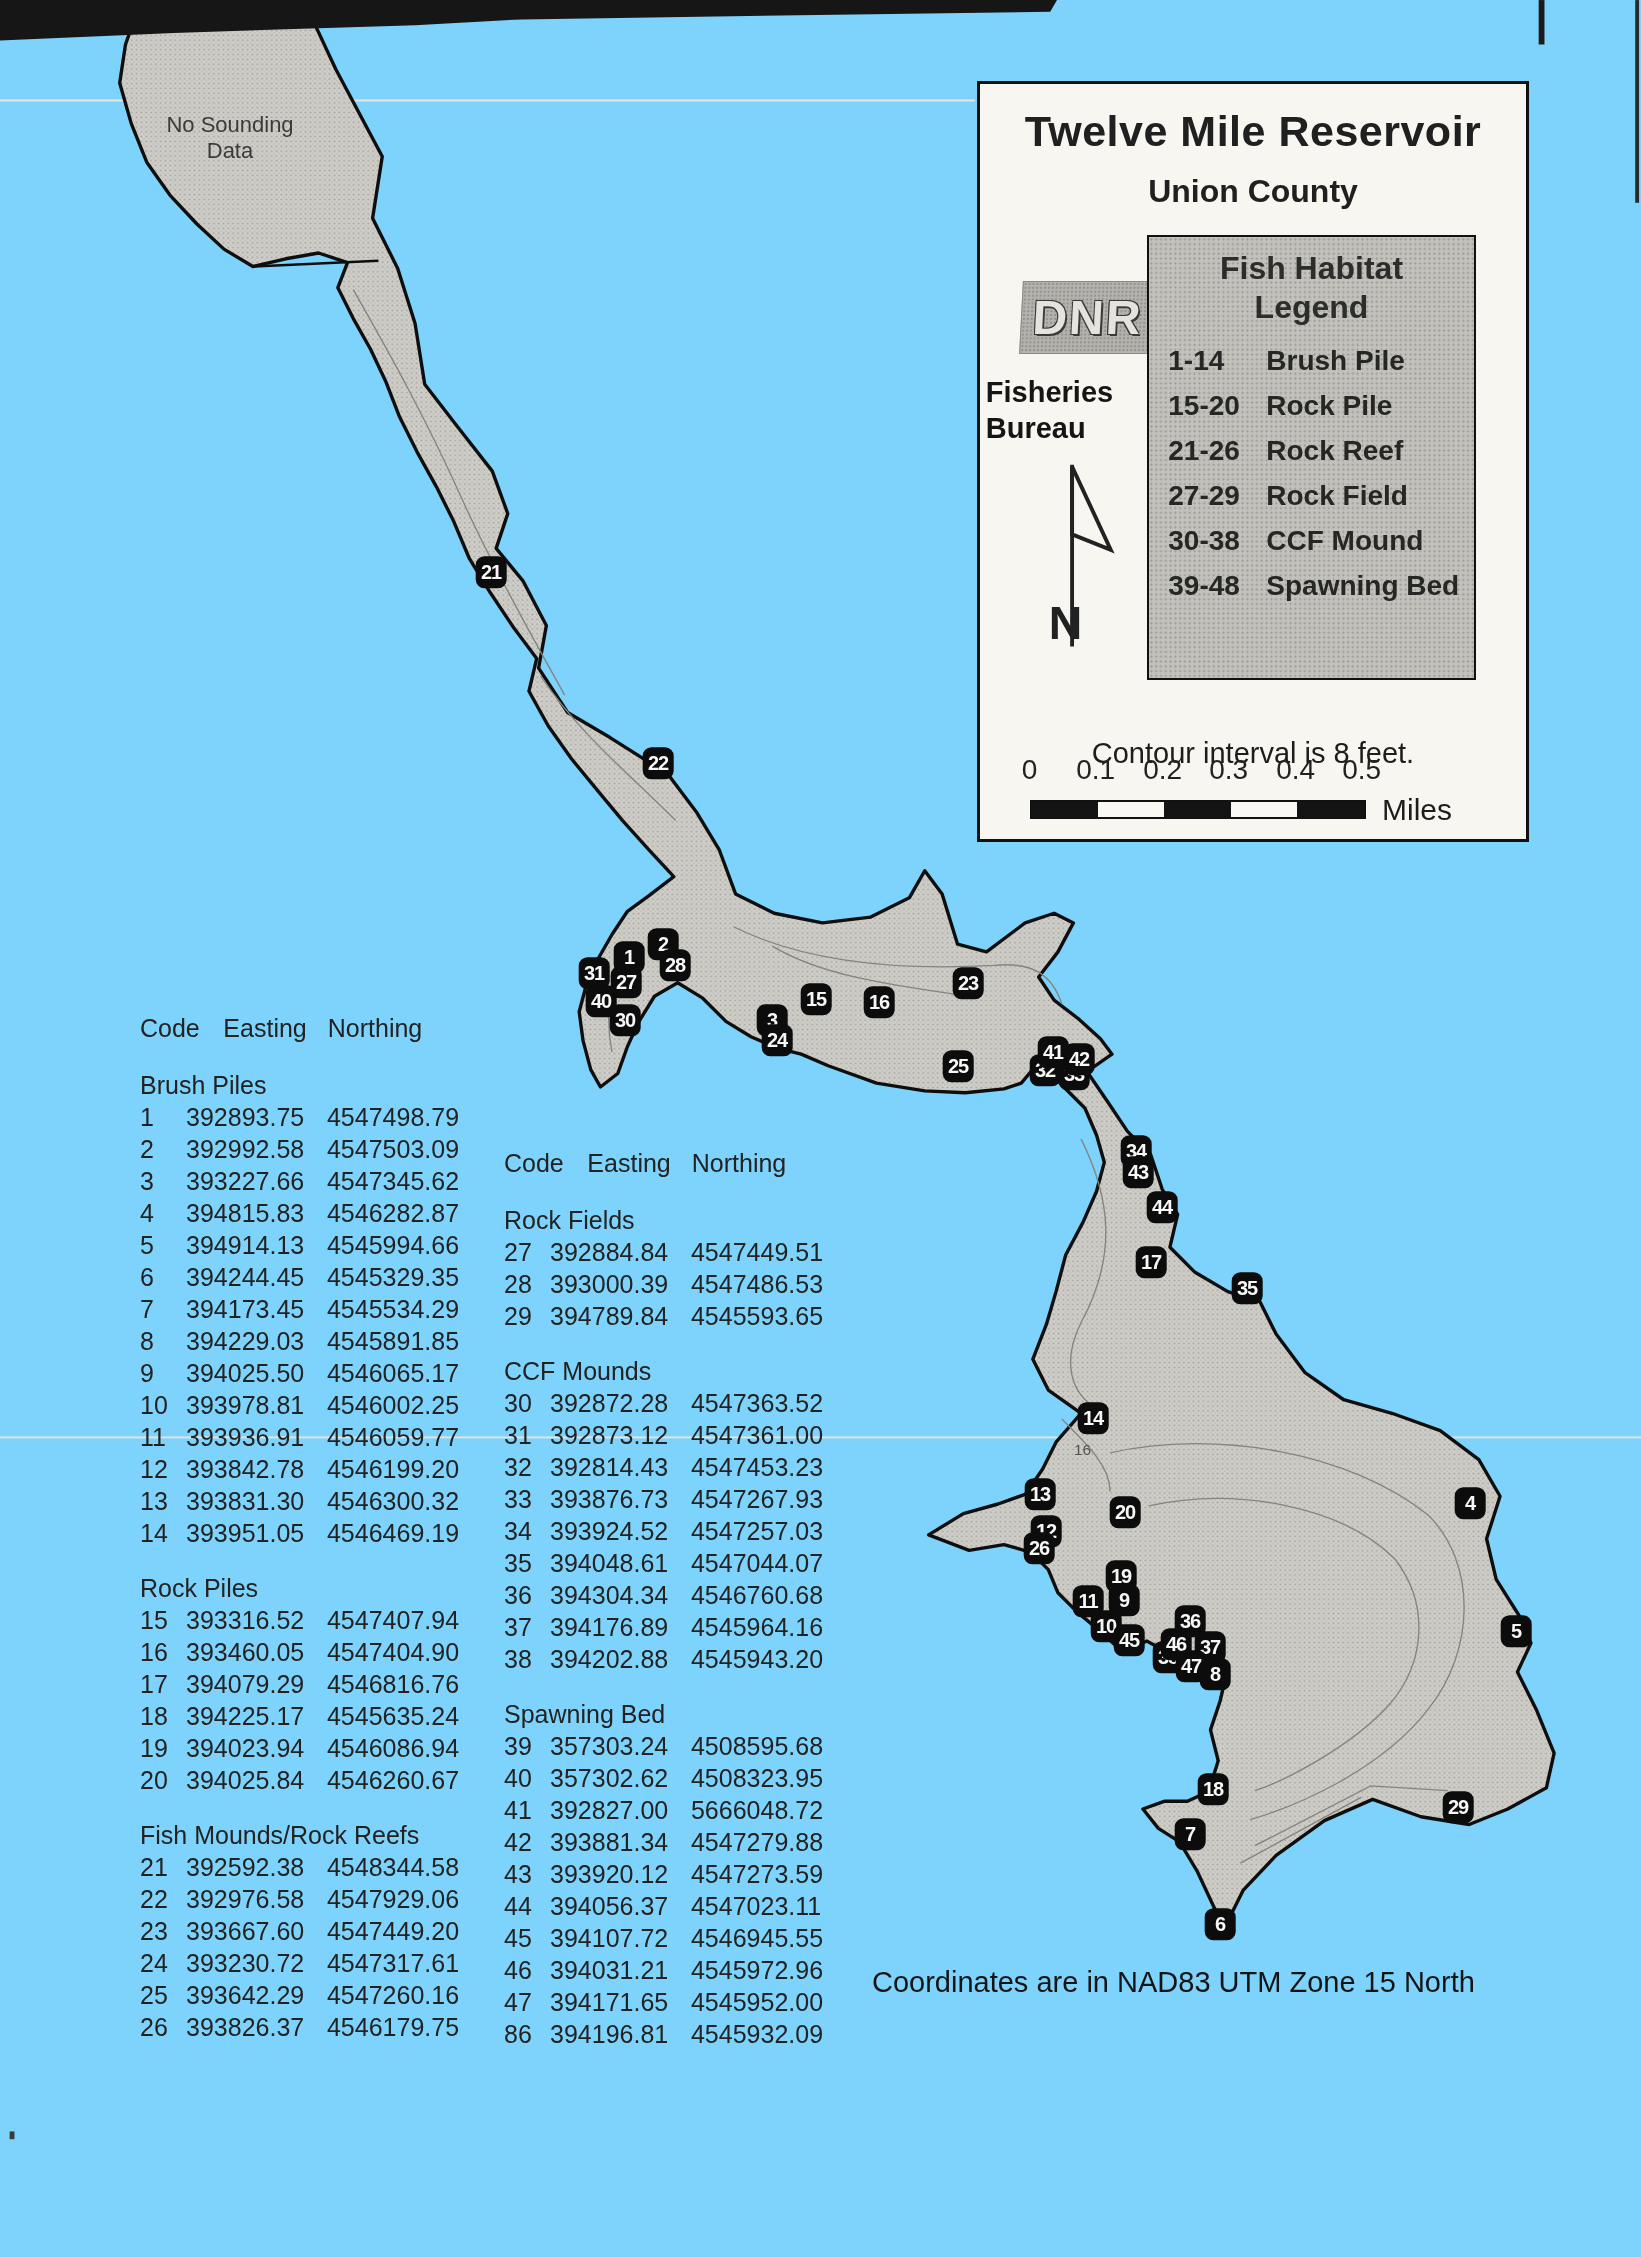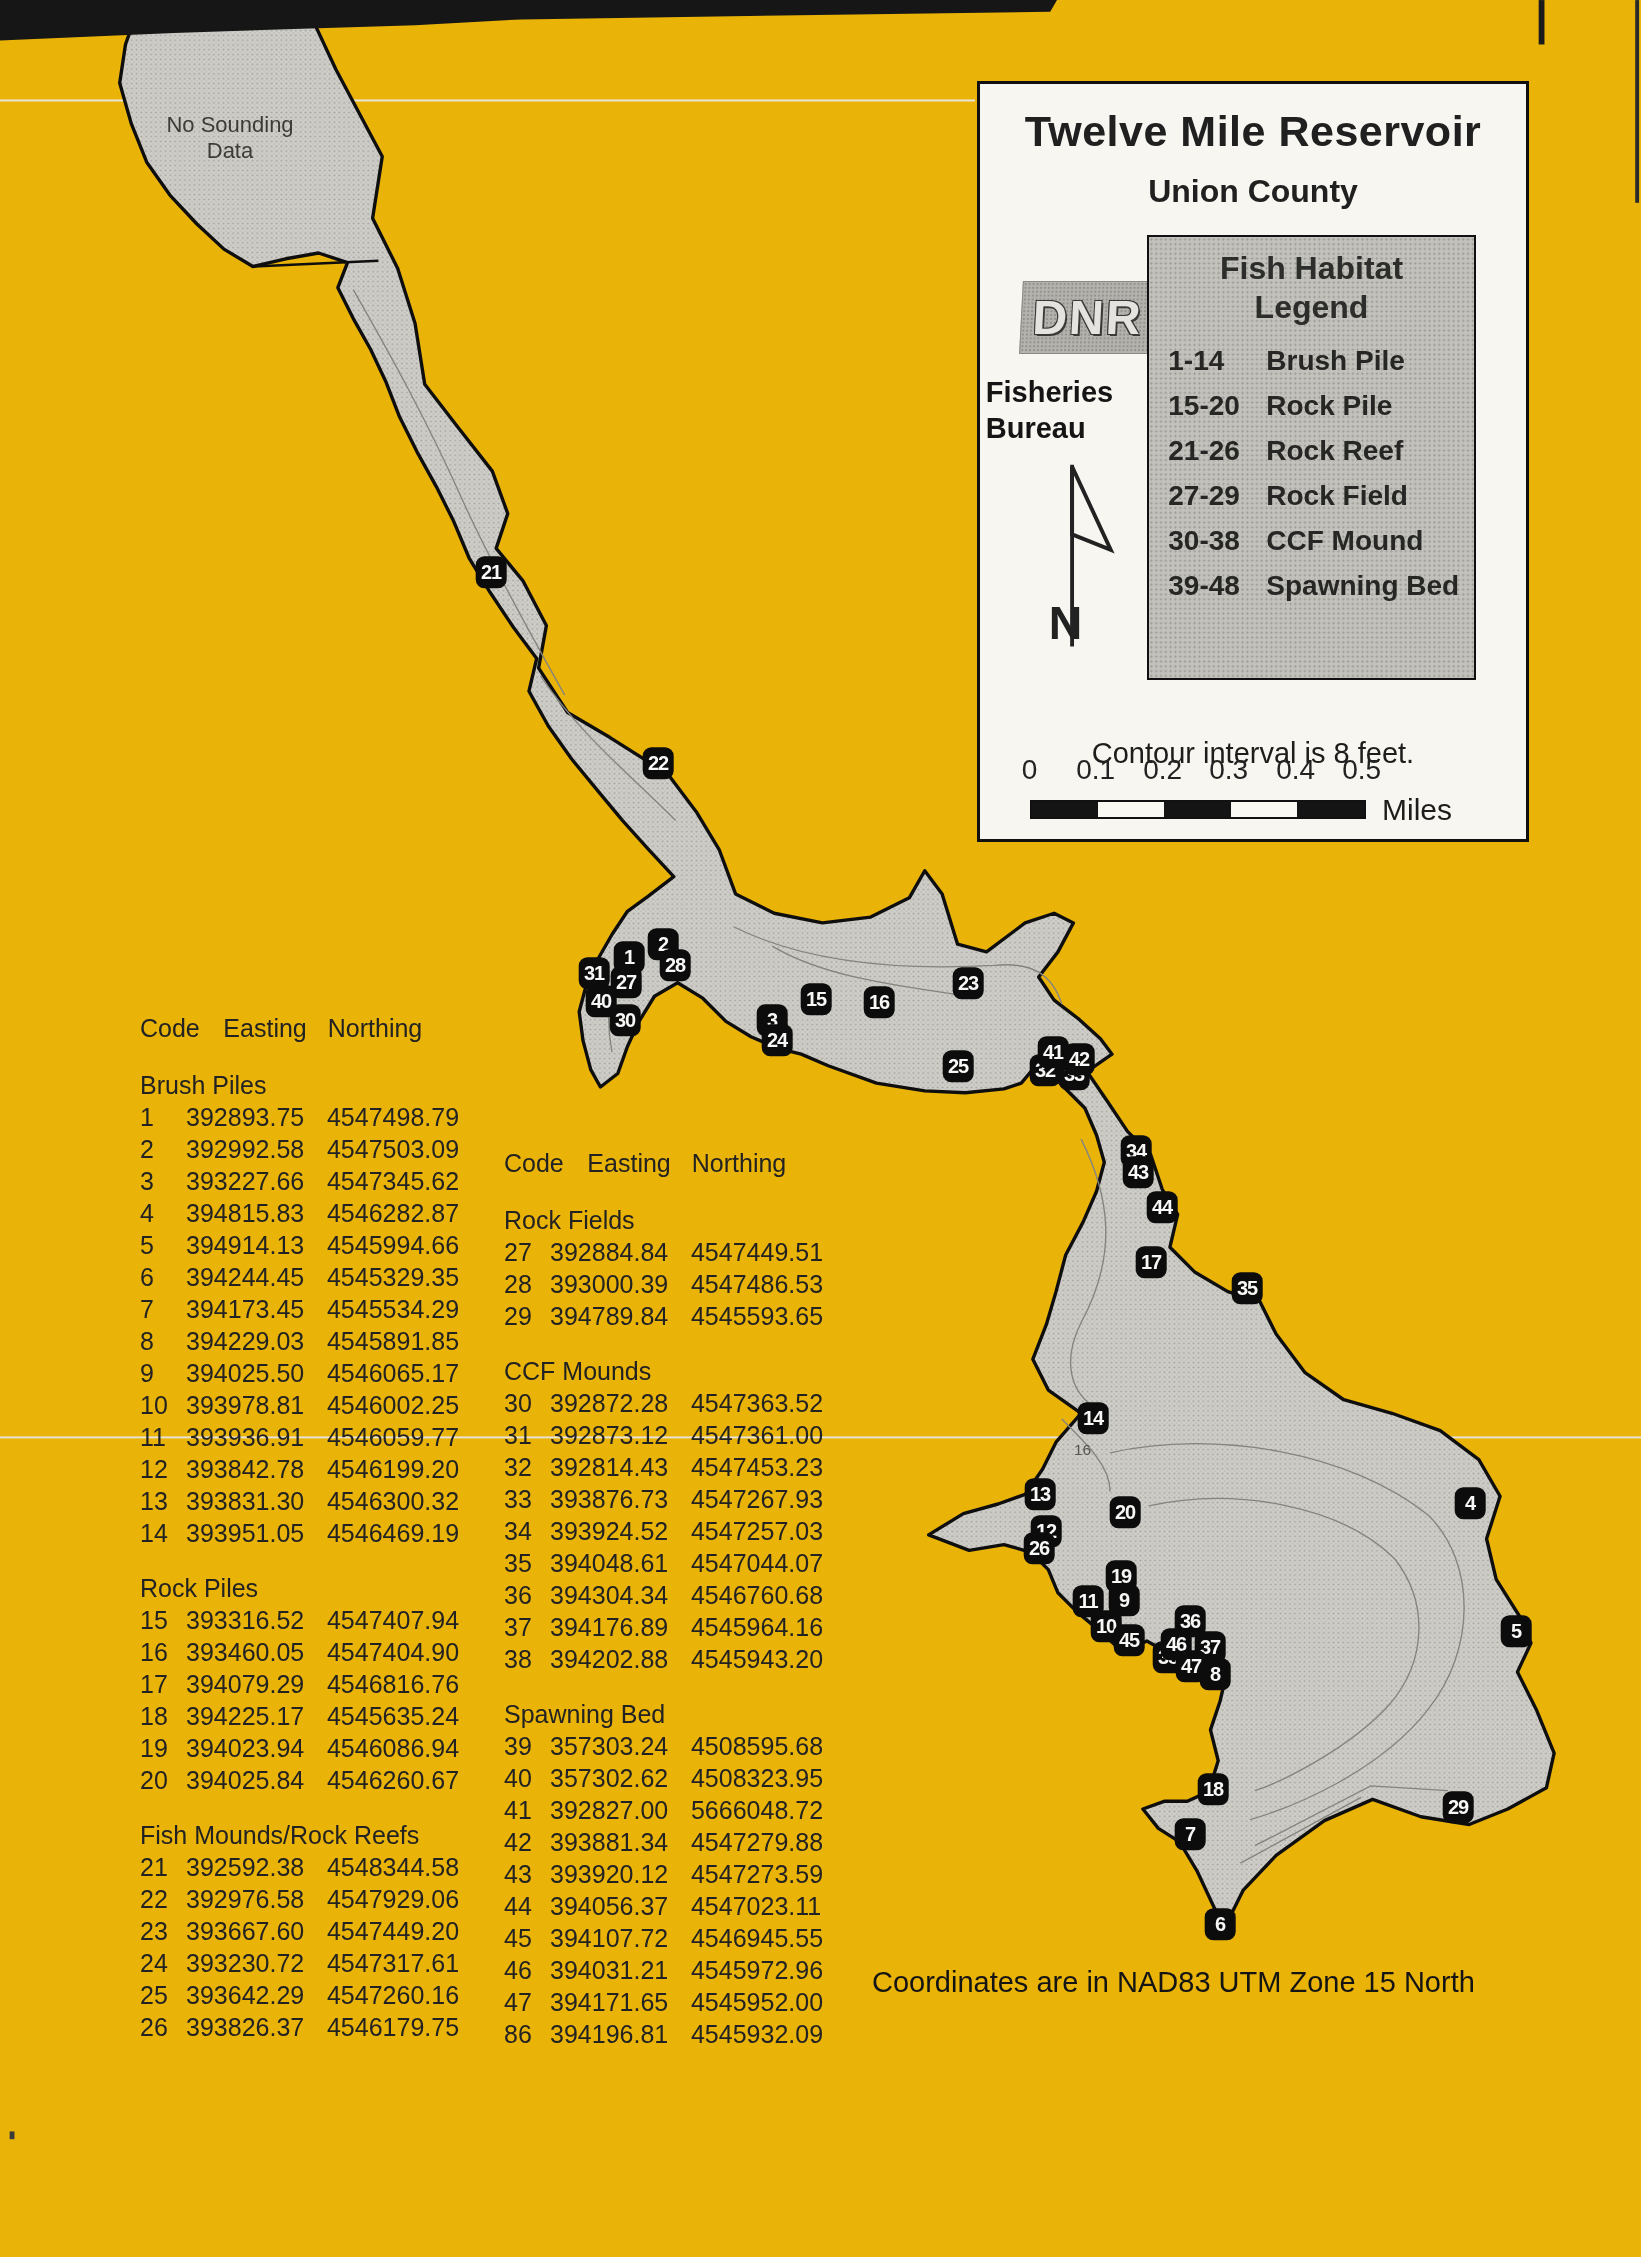--- a/index.html
+++ b/index.html
@@ -1,16 +1,16 @@
 <!DOCTYPE html>
 <html><head>
 <meta charset="utf-8">
 <style>
   html,body{margin:0;padding:0;background:#d8d5cf;}
-  .page{position:relative;width:1641px;height:2257px;background:#eab308;overflow:hidden;
+  .page{position:relative;width:1641px;height:2257px;background:#7dd3fc;overflow:hidden;
         font-family:"Liberation Sans",sans-serif;color:#1c1c1c;}
   svg.mapsvg{position:absolute;left:0;top:0;z-index:1;}
   
   #markers{position:absolute;left:0;top:0;width:100%;height:100%;z-index:5;}
   .mk{position:absolute;transform:translate(-50%,-50%);background:#0c0c0c;color:#f7f7f5;
       font-weight:bold;font-size:20px;line-height:1;min-width:21px;padding:5.8px 4.8px;
       border-radius:8.7px;text-align:center;letter-spacing:-1px;}
   
   .nosound{position:absolute;left:153px;top:112px;width:154px;text-align:center;
            font-size:22px;line-height:26px;color:#3c3b38;z-index:4;}

